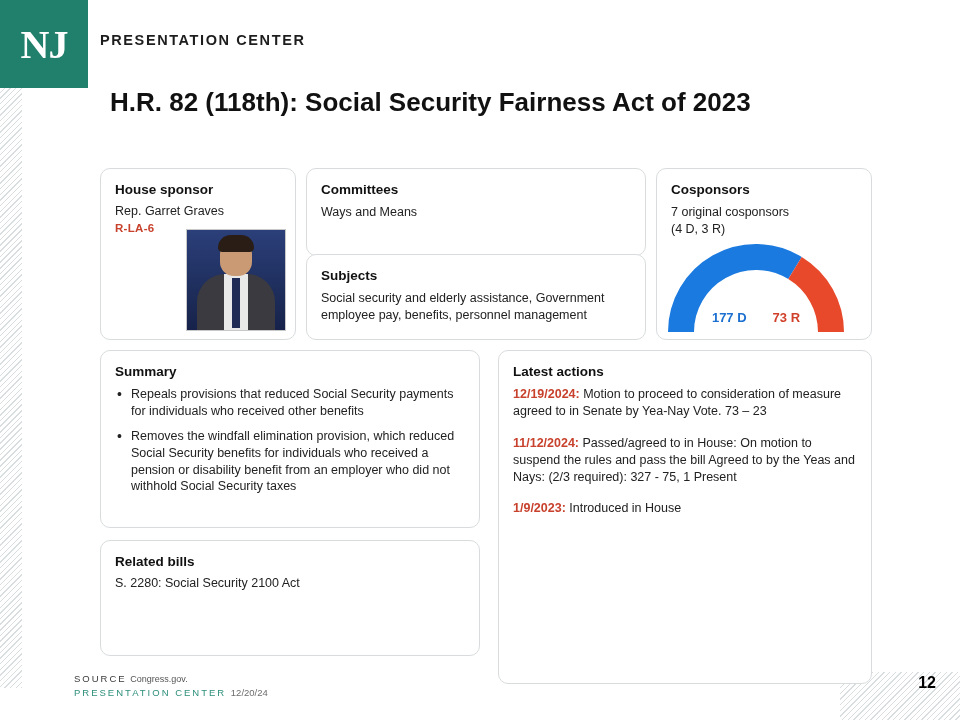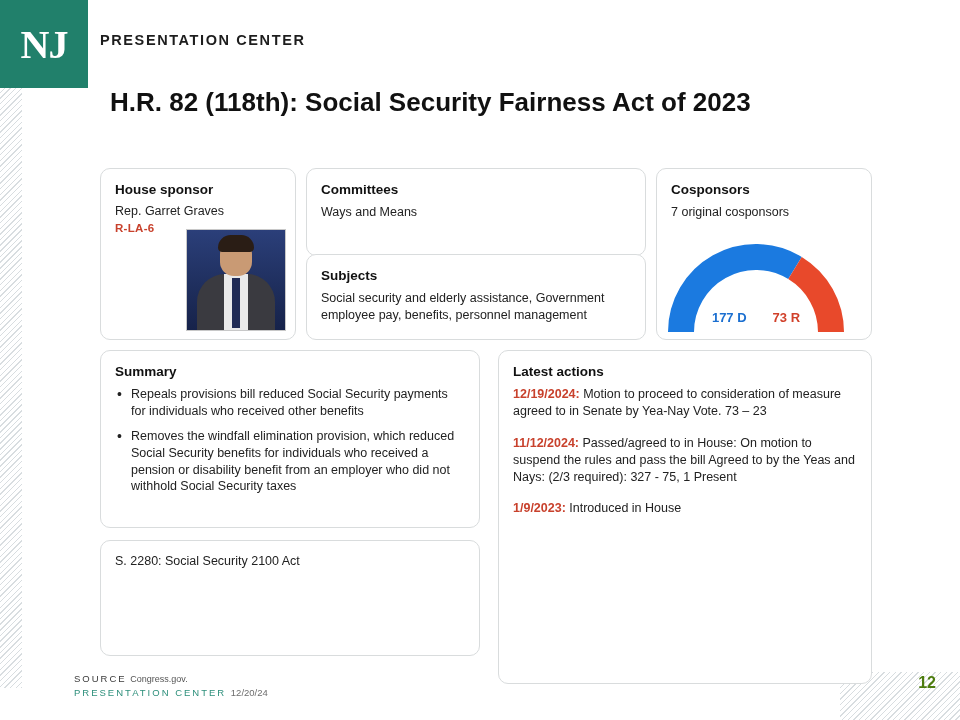--- a/index.html
+++ b/index.html
@@ -226,21 +226,21 @@
     letter-spacing: 2px;
     color: #2d8f7b;
   }
   .footer-2 .date { letter-spacing: 0; color: #6e6e6e; }
   .page-num {
     position: absolute;
     right: 24px;
     bottom: 28px;
     font-size: 16px;
     font-weight: bold;
-    color: #4d7c0f;
+    color: #000000;
   }
 </style>
 </head>
 <body>
 
 <div class="slide">
 
   <div class="left-hatch"></div>
   <div class="corner-hatch"></div>
 
@@ -269,43 +269,45 @@
   </div>
 
   <div class="card card-pad" id="card-subjects">
     <div class="card-title">Subjects</div>
     <div class="card-body">Social security and elderly assistance, Government employee pay, benefits, personnel management</div>
   </div>
 
   <div class="card card-pad" id="card-cosponsors">
     <div class="card-title">Cosponsors</div>
     <div class="card-body">7 original cosponsors</div>
+    <div class="card-body">(4 D, 3 R)</div>
 
     <div class="gauge-wrap">
       <svg width="190" height="100" viewBox="0 0 190 100">
 
         <path d="M 20 95 A 75 75 0 0 1 134 31" fill="none" stroke="#1b7ae0" stroke-width="26"></path>
         <path d="M 134 31 A 75 75 0 0 1 170 95" fill="none" stroke="#e8492b" stroke-width="26"></path>
       </svg>
       <div class="gauge-labels">
         <span class="lab-d">177 D</span>
         <span class="lab-r">73 R</span>
       </div>
     </div>
   </div>
 
   <div class="card card-pad" id="card-summary">
     <div class="card-title">Summary</div>
     <ul class="bullets">
-      <li>Repeals provisions bill reduced Social Security payments for individuals who received other benefits</li>
+      <li>Repeals provisions that reduced Social Security payments for individuals who received other benefits</li>
       <li>Removes the windfall elimination provision, which reduced Social Security benefits for individuals who received a pension or disability benefit from an employer who did not withhold Social Security taxes</li>
     </ul>
   </div>
 
   <div class="card card-pad" id="card-related">
+    <div class="card-title">Related bills</div>
     <div class="related-line">S. 2280: Social Security 2100 Act</div>
   </div>
 
   <div class="card card-pad" id="card-actions">
     <div class="card-title">Latest actions</div>
 
     <div class="action-item">
       <span class="action-date">12/19/2024:</span><span> Motion to proceed to consideration of measure agreed to in Senate by Yea-Nay Vote. 73 – 23</span>
     </div>
     <div class="action-item">

